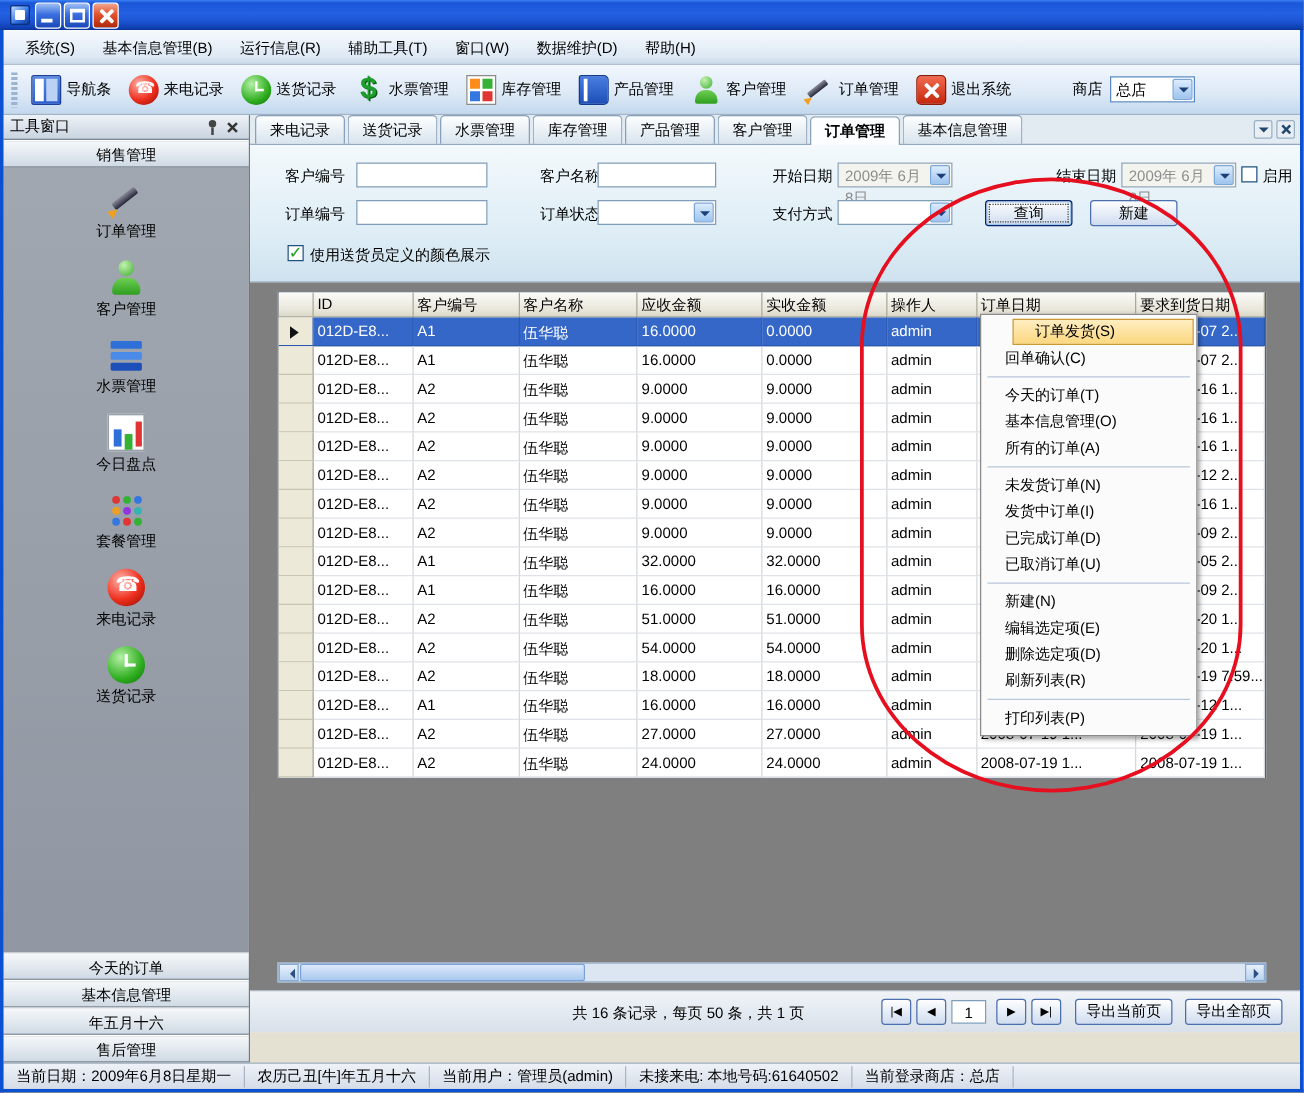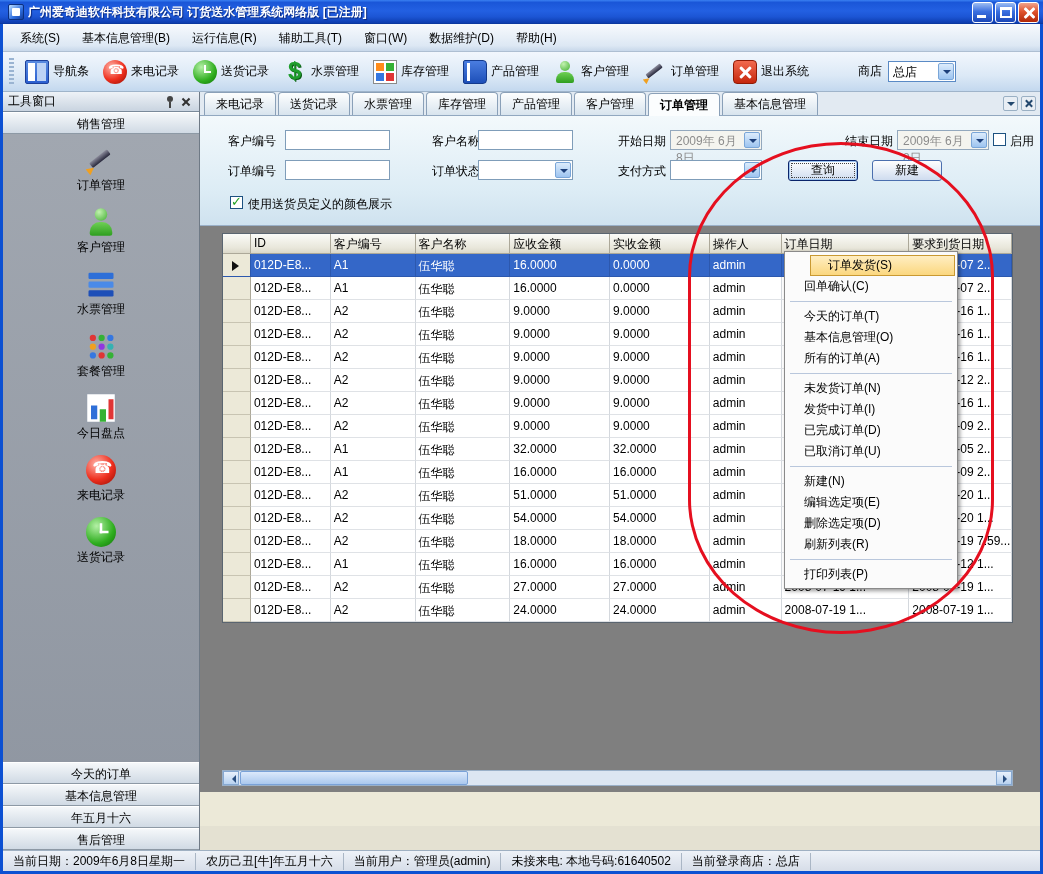--- a/index.html
+++ b/index.html
@@ -171,21 +171,20 @@
   .annotation { position:absolute; left:688px; top:142px; width:306px; height:492px;
     border:3px solid #e50f1f; border-radius:165px / 145px; z-index:100; pointer-events:none; }
 </style>
 </head>
 <body>
 
 <div class="window">
 
   <div class="titlebar">
     <div class="title-icon"></div>
-    <div class="title-text">广州爱奇迪软件科技有限公司 订货送水管理系统网络版  [已注册]</div>
     <div class="winbtns">
       <div class="winbtn">
           <span class="g-min"></span>
         </div>
       <div class="winbtn">
           <span class="g-max"></span>
         </div>
       <div class="winbtn close">
           <span class="g-x1"></span>
           <span class="g-x2"></span>
@@ -265,26 +264,26 @@
         </div>
         <div class="sb-item">
           <span class="ticon i-person"></span>
           <span>客户管理</span>
         </div>
         <div class="sb-item">
           <span class="ticon i-books"></span>
           <span>水票管理</span>
         </div>
         <div class="sb-item">
+          <span class="ticon i-chart"></span>
+          <span>今日盘点</span>
+        </div>
+        <div class="sb-item">
           <span class="ticon i-dots"></span>
           <span>套餐管理</span>
-        </div>
-        <div class="sb-item">
-          <span class="ticon i-chart"></span>
-          <span>今日盘点</span>
         </div>
         <div class="sb-item">
           <span class="ticon i-phone"></span>
           <span>来电记录</span>
         </div>
         <div class="sb-item">
           <span class="ticon i-clock"></span>
           <span>送货记录</span>
         </div>
       </div>
@@ -548,20 +547,30 @@
             </div>
           </div>
       </div>
       <div class="hscroll">
         <span class="hs-btn left"></span>
         <span class="hs-thumb"></span>
         <span class="hs-btn right"></span>
       </div>
     </div>
 
+    <div class="pager">
+      <span class="pager-summary">共 16 条记录，每页 50 条，共 1 页</span>
+      <button class="xpbtn pg-btn" style="left:505px">|◀</button>
+      <button class="xpbtn pg-btn" style="left:533px">◀</button>
+      <input class="page-box" value="1" style="">
+      <button class="xpbtn pg-btn" style="left:597px">▶</button>
+      <button class="xpbtn pg-btn" style="left:625px">▶|</button>
+      <button class="xpbtn exp-btn" style="left:660px">导出当前页</button>
+      <button class="xpbtn exp-btn" style="left:748px">导出全部页</button>
+    </div>
     <div class="bottom-filler"></div>
   </div>
 
   <div class="statusbar" id="statusbar">
       <span class="sb-panel">当前日期：2009年6月8日星期一</span>
       <span class="sb-panel">农历己丑[牛]年五月十六</span>
       <span class="sb-panel">当前用户：管理员(admin)</span>
       <span class="sb-panel">未接来电: 本地号码:61640502</span>
       <span class="sb-panel">当前登录商店：总店</span>
     </div>

